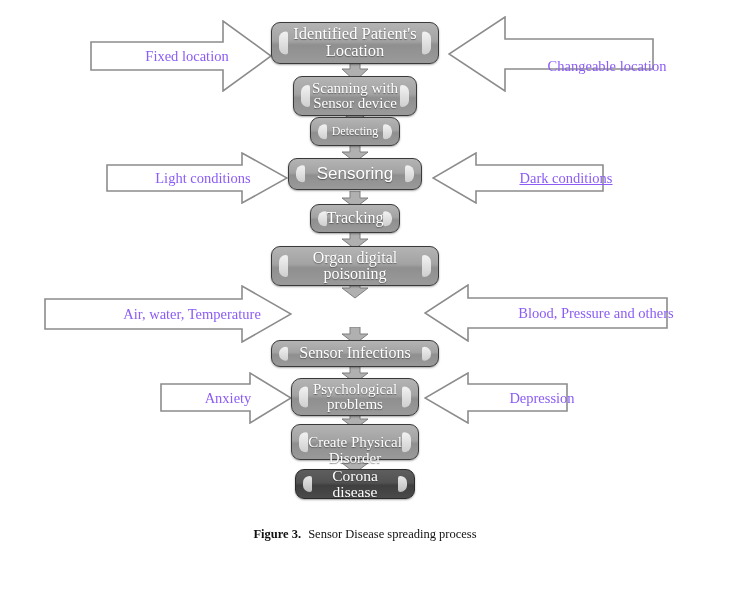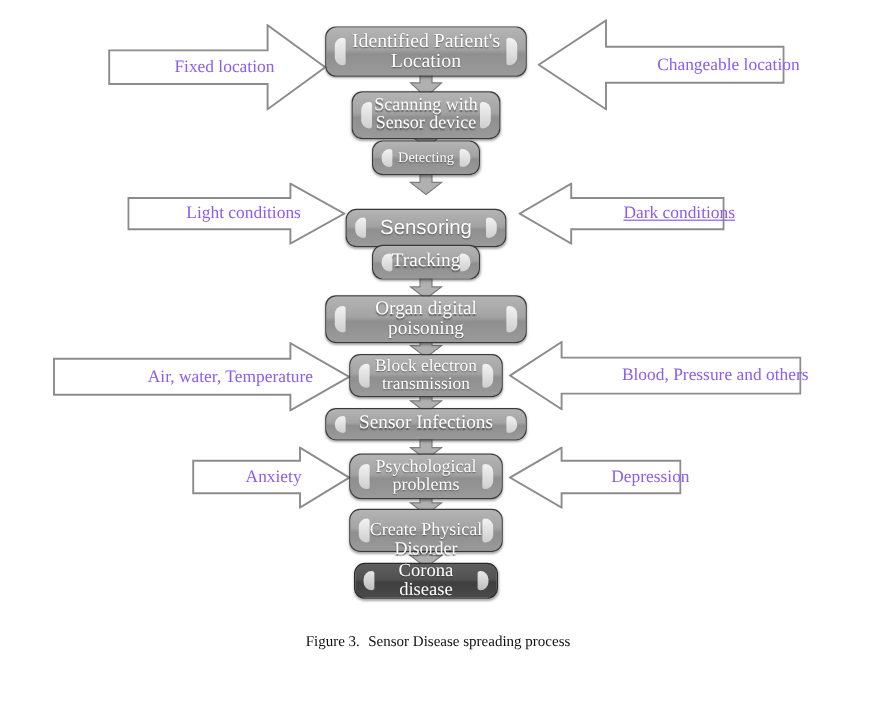--- a/index.html
+++ b/index.html
@@ -62,21 +62,21 @@
   .sidearrow.right .txt{padding-left:6px;padding-right:46px;}
   .sidearrow.left .txt{padding-left:52px;padding-right:6px;}
 
   
   #caption{
     position:absolute;left:0;top:527px;width:730px;
     text-align:center;
     font-family:"Liberation Serif", serif;
     font-size:12.5px;color:#111;
   }
-  #caption b{font-weight:normal;margin-top:22px;}
+  #caption b{font-weight:bold;margin-top:22px;}
   #caption .capbody{margin-left:7px;}
 </style>
 </head>
 <body>
 
 <div id="stage">
 
   <svg class="conn" style="left:341px;top:60px;" width="28" height="22" viewBox="0 0 28 22">
     <polygon points="9,0 19,0 19,9 27,9 14,21 1,9 9,9" fill="#b0b0b0" stroke="#7e7e7e" stroke-width="1"></polygon>
   </svg>
@@ -132,21 +132,21 @@
   <svg class="sidearrow right" style="left:160px;top:372px;" width="132" height="52" viewBox="0 0 132 52">
     <polygon points="1,12 90,12 90,1 131,26 90,51 90,39 1,39" fill="#ffffff" stroke="#8c8c8c" stroke-width="1.6"></polygon>
   </svg>
   <div class="sidearrow right" style="left:160px;top:372px;width:132px;height:52px;">
     <span class="txt" style="font-size:14.5px;padding-left:2px;padding-right:44px;">Anxiety</span>
   </div>
 
   <svg class="sidearrow left" style="left:448px;top:16px;" width="206" height="76" viewBox="0 0 206 76">
     <polygon points="205,23 57,23 57,1 1,38 57,75 57,53 205,53" fill="#ffffff" stroke="#8c8c8c" stroke-width="1.6"></polygon>
   </svg>
-  <div class="sidearrow left" style="left:448px;top:16px;width:206px;height:76px;">
+  <div class="sidearrow left" style="left:448px;top:28px;width:206px;height:76px;">
     <span class="txt" style="font-size:14.5px;padding-left:56px;padding-right:4px;">Changeable location</span>
   </div>
 
   <svg class="sidearrow left" style="left:432px;top:152px;" width="172" height="52" viewBox="0 0 172 52">
     <polygon points="171,13 44,13 44,1 1,26 44,51 44,39 171,39" fill="#ffffff" stroke="#8c8c8c" stroke-width="1.6"></polygon>
   </svg>
   <div class="sidearrow left" style="left:432px;top:152px;width:172px;height:52px;">
     <span class="txt" style="font-size:14.5px;padding-left:48px;padding-right:4px;text-decoration:underline;">Dark conditions</span>
   </div>
 
@@ -171,37 +171,33 @@
 
   <div class="node" style="left:293px;top:76px;width:124px;height:40px;font-size:15px;">
     <span class="lbl" style="padding:0 16px;">Scanning with
 Sensor device</span>
   </div>
 
   <div class="node" style="left:310px;top:117px;width:90px;height:29px;font-size:12px;">
     <span class="lbl" style="padding:0 13px;">Detecting</span>
   </div>
 
-  <div class="node sans" style="left:288px;top:174px;width:134px;height:32px;font-size:17px;">
+  <div class="node sans" style="left:288px;top:158px;width:134px;height:32px;font-size:17px;">
     <span class="lbl" style="padding:0 20px;">Sensoring</span>
   </div>
 
   <div class="node" style="left:271px;top:246px;width:168px;height:40px;font-size:16px;">
     <span class="lbl">Organ digital
 poisoning</span>
   </div>
 
   <div class="node" style="left:310px;top:204px;width:90px;height:29px;font-size:16px;">
     <span class="lbl" style="padding:0 13px;">Tracking</span>
   </div>
 
-  <div class="node" style="left:291px;top:295px;width:128px;height:36px;font-size:14.5px;">
-    <span class="lbl" style="padding:0 15px;">Block electron
-transmission</span>
-  </div>
 
   <div class="node" style="left:271px;top:340px;width:168px;height:27px;font-size:16px;">
     <span class="lbl">Sensor  Infections</span>
   </div>
 
   <div class="node" style="left:291px;top:378px;width:128px;height:38px;font-size:15px;border-radius:10px;">
     <span class="lbl" style="padding:0 15px;">Psychological
 problems</span>
   </div>
 

